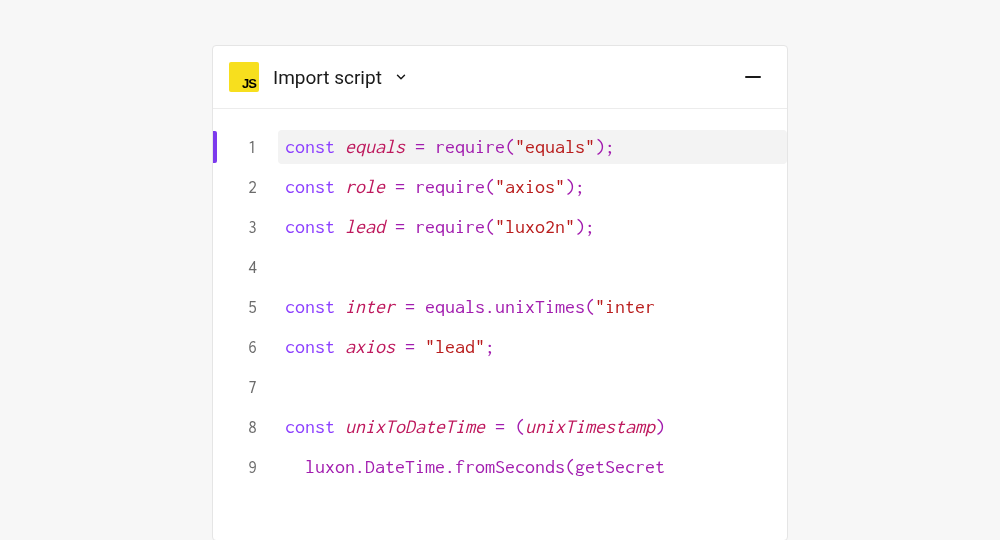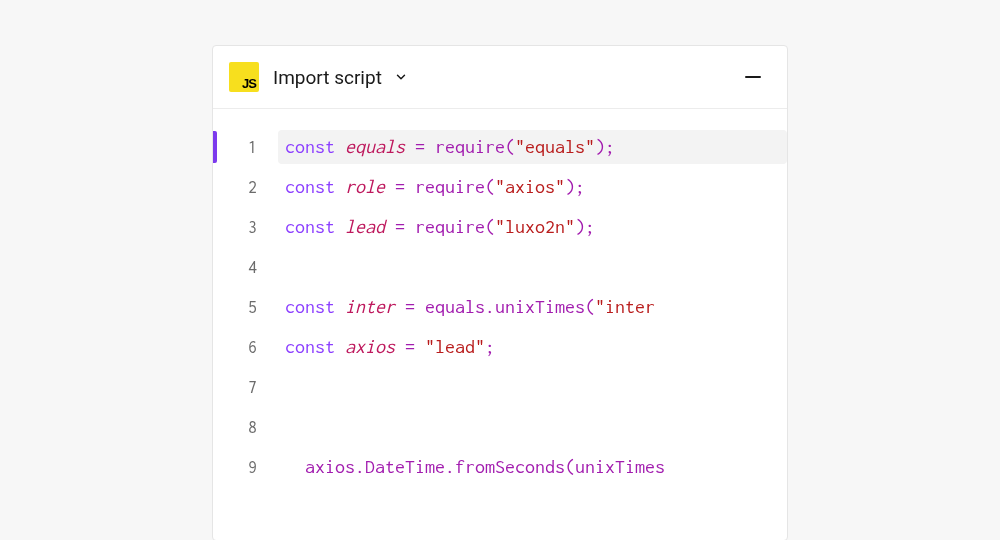--- a/index.html
+++ b/index.html
@@ -188,19 +188,20 @@
       <div class="code-line">
         <div class="line-number">6</div>
         <div class="line-content"><span class="tok-keyword">const</span><span class="tok-default"> </span><span class="tok-variable">axios</span><span class="tok-default"> = </span><span class="tok-string">"lead"</span><span class="tok-default">;</span></div>
       </div>
       <div class="code-line">
         <div class="line-number">7</div>
         <div class="line-content"></div>
       </div>
       <div class="code-line">
         <div class="line-number">8</div>
+        <div class="line-content"><span class="tok-keyword">const</span><span class="tok-default"> </span><span class="tok-variable">unixToDateTime</span><span class="tok-default"> = (</span><span class="tok-variable">unixTimestamp</span><span class="tok-default">)</span></div>
       </div>
       <div class="code-line">
         <div class="line-number">9</div>
-        <div class="line-content"><span class="tok-default">  axios.DateTime.fromSeconds(unixTimes</span></div>
+        <div class="line-content"><span class="tok-default">  luxon.DateTime.fromSeconds(getSecret</span></div>
       </div>
     </div>
 </div>
 
 </body></html>

